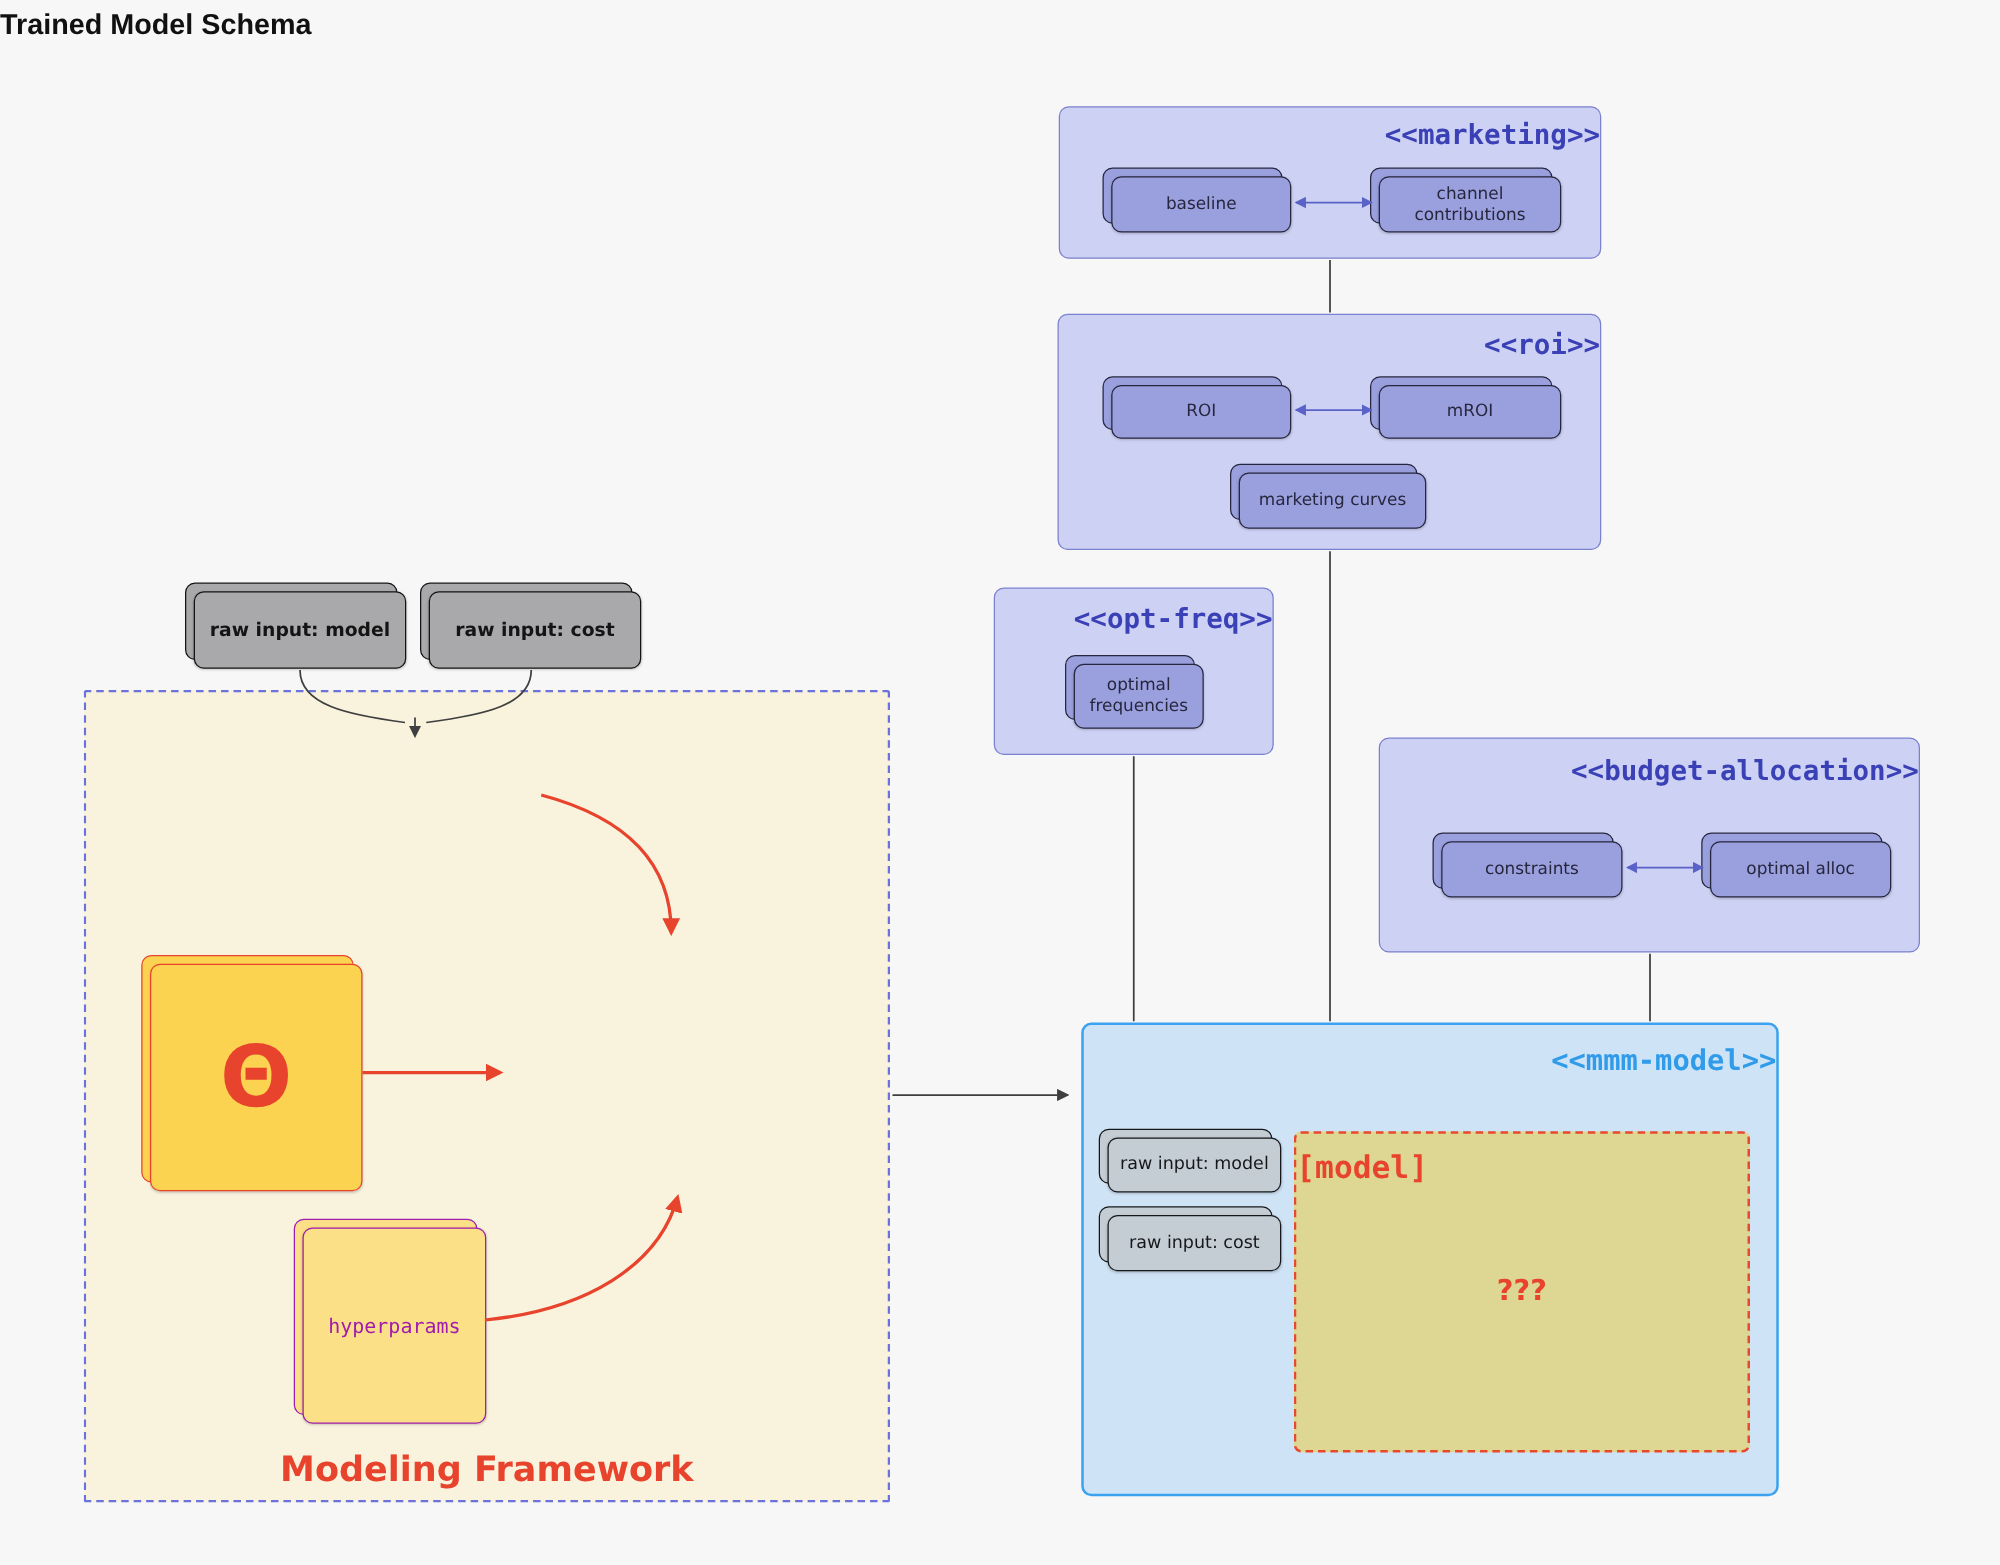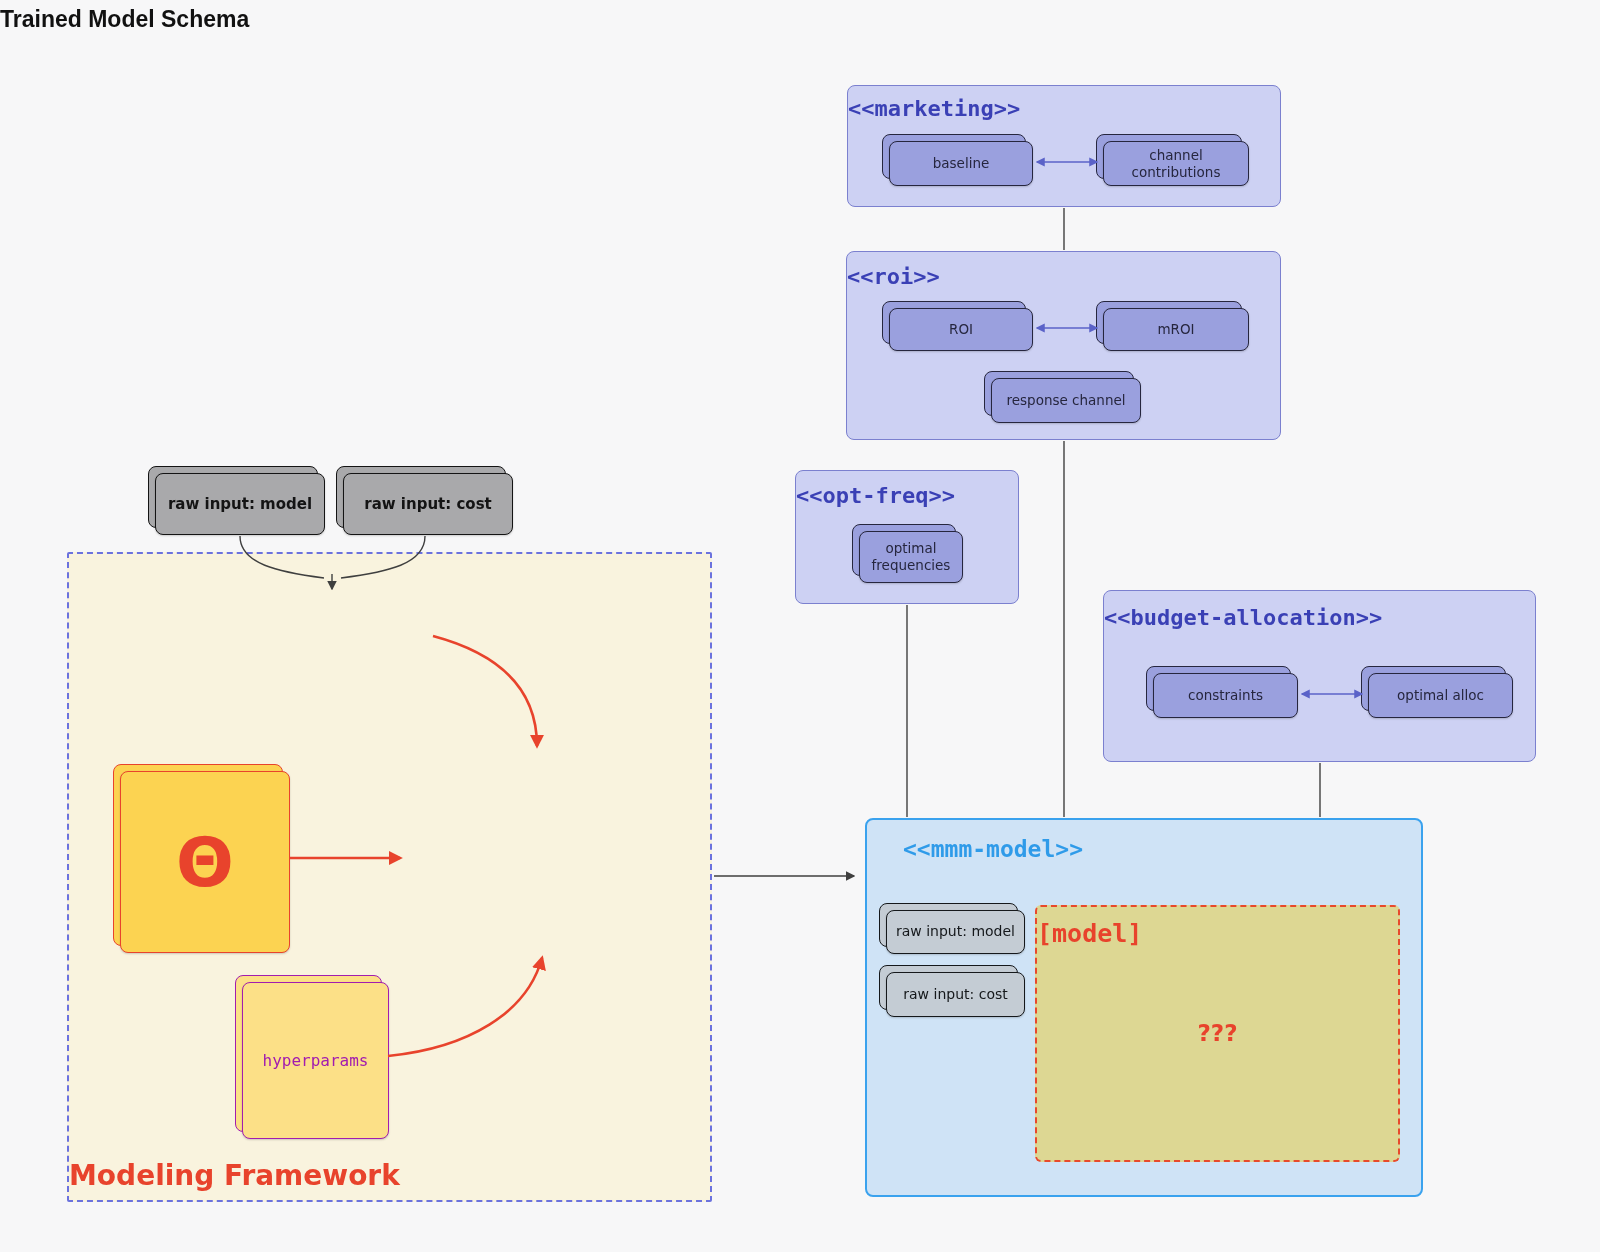--- a/index.html
+++ b/index.html
@@ -5,21 +5,21 @@
   html,body{margin:0;padding:0;background:#f7f7f8;}
   .canvas{position:relative;width:1600px;height:1252px;background:#f7f7f8;overflow:hidden;
           font-family:"DejaVu Sans","Liberation Sans",sans-serif;}
   .diagram-title{position:absolute;top:6px;left:0;right:0;
           font-size:23px;font-weight:bold;color:#111;font-family:"Liberation Sans","DejaVu Sans",sans-serif;}
   
   .group{position:absolute;border-radius:8px;box-sizing:border-box;z-index:1;}
   .purple-group{background:#cdd1f3;border:1.5px solid #7b80cf;}
   .blue-group{background:#cfe3f6;border:2px solid #3aa2ee;}
   .cream-group{background:#f9f3de;border:2px dashed #6b72de;border-radius:2px;}
-  .group-title{position:absolute;left:0;right:0;text-align:left;font-weight:bold;
+  .group-title{position:absolute;left:0;right:0;text-align:right;font-weight:bold;
           font-family:"DejaVu Sans Mono","Liberation Mono",monospace;}
   .purple-title{color:#3a40b5;font-size:22px;}
   .blue-title{color:#2f9be9;font-size:23px;margin-left:36px;}
   
   .stack{position:absolute;z-index:2;}
   .stack .back,.stack .front{position:absolute;border-radius:8px;box-sizing:border-box;border:1.5px solid;}
   .stack .back{left:-7px;top:-7px;width:100%;height:100%;}
   .stack .front{left:0;top:0;width:100%;height:100%;display:flex;align-items:center;justify-content:center;
           text-align:center;padding:3px;box-shadow:0 1px 2px rgba(0,0,0,.18);line-height:1.25;}
   .purple-node{background:#9aa0de;border-color:#5058c0;color:#26263e;font-size:13.5px;}
@@ -32,21 +32,21 @@
   
   .ellipse{position:absolute;border-radius:50%;background:#fbd45a;border:2px solid #f3ab44;
           display:flex;align-items:center;justify-content:center;z-index:2;box-sizing:border-box;}
   .ellipse span{color:#e8432c;font-weight:bold;font-size:29px;}
   .model-box{position:absolute;background:#ddd793;border:2.5px dashed #e8492c;border-radius:6px;
           box-sizing:border-box;z-index:2;}
   .model-box .model-label{position:absolute;top:12px;left:0;right:0;text-align:left;color:#e8432c;
           font-weight:bold;font-size:25px;font-family:"DejaVu Sans Mono","Liberation Mono",monospace;}
   .model-box .unknown-label{position:absolute;top:50%;left:50%;transform:translate(-50%,-55%);
           color:#e8432c;font-weight:bold;font-size:23px;}
-  .framework-label{position:absolute;left:0;right:0;color:#e8432c;
+  .framework-label{position:absolute;left:0;right:0;text-align:center;color:#e8432c;
           font-weight:bold;font-size:28px;}
   .wires{position:absolute;left:0;top:0;z-index:5;pointer-events:none;}
 </style>
 </head>
 <body>
 
 <div class="canvas">
 
   <div class="diagram-title">Trained Model Schema</div>
 
@@ -76,21 +76,21 @@
     </div>
     <div class="stack" style="left:256px;top:56px;width:146px;height:43px">
       <div class="back purple-node"></div>
       <div class="front purple-node">
           <span>mROI</span>
         </div>
     </div>
     <div class="stack" style="left:144px;top:126px;width:150px;height:45px">
       <div class="back purple-node"></div>
       <div class="front purple-node">
-          <span>response channel</span>
+          <span>marketing curves</span>
         </div>
     </div>
   </div>
 
   <div class="group purple-group" style="left:795px;top:470px;width:224px;height:134px">
     <div class="group-title purple-title" style="top:12px">&lt;&lt;opt-freq&gt;&gt;</div>
     <div class="stack" style="left:63px;top:60px;width:104px;height:52px">
       <div class="back purple-node"></div>
       <div class="front purple-node">
           <span>optimal frequencies</span>

